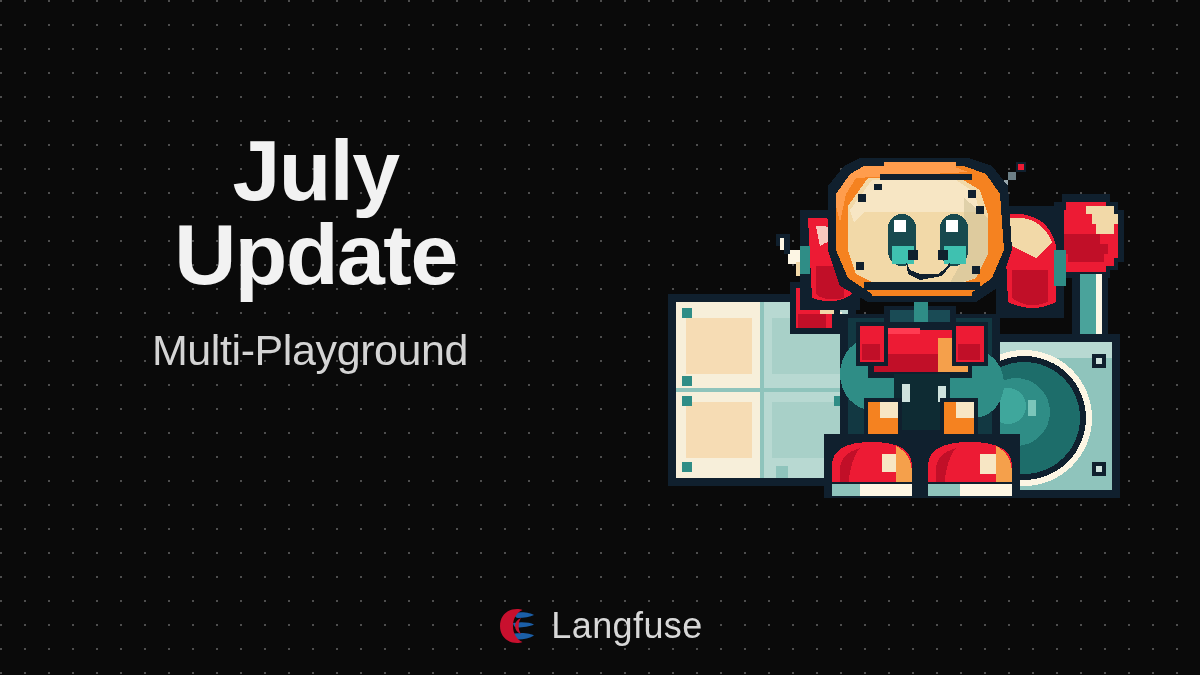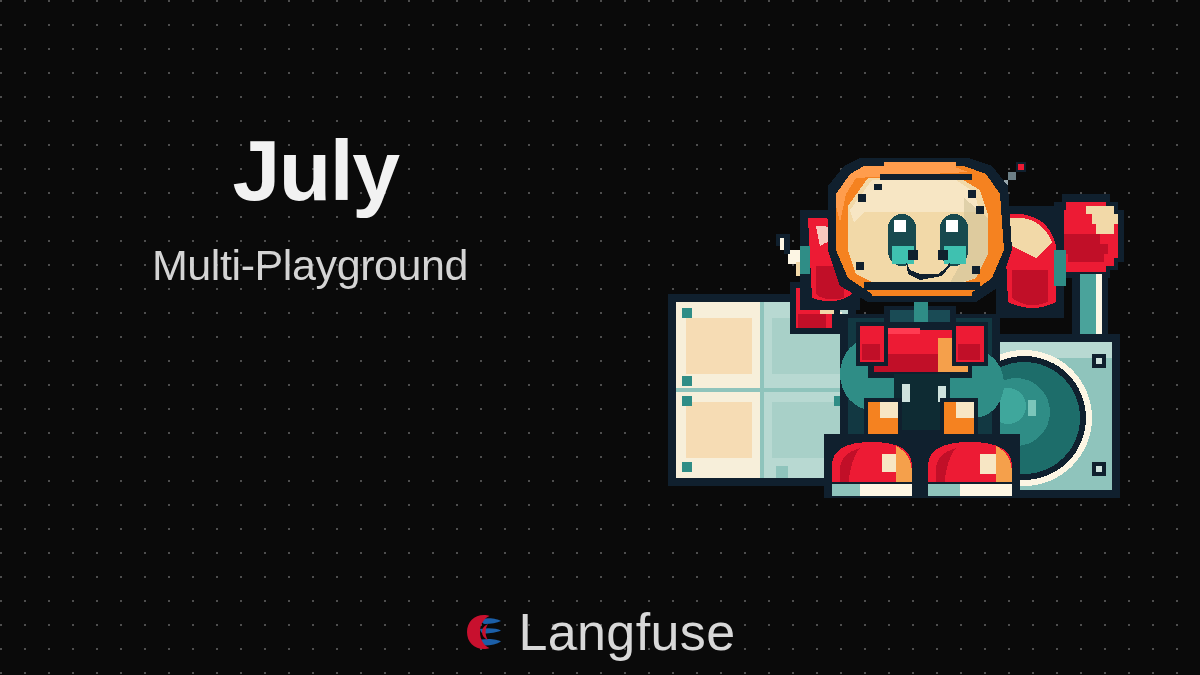--- a/index.html
+++ b/index.html
@@ -55,21 +55,21 @@
     position:absolute;
     left:0; right:0; top:606px;
     display:flex;
     align-items:center;
     justify-content:center;
     gap:14px;
   }
   .brand-mark { width:40px; height:40px; display:block; }
   .brand-word {
     color:#d8d8d8;
-    font-size:52px;
+    font-size:36px;
     font-weight:400;
     letter-spacing:0.4px;
     line-height:1;
   }
 
   
   .art {
     position:absolute;
     left:648px; top:118px;
     width:484px; height:400px;
@@ -78,20 +78,21 @@
 </style>
 </head>
 <body>
 
 <div id="canvas">
 
   <div class="text-col">
 
     <div class="headline">
       <span class="hl-line">July</span>
+      <span class="hl-line">Update</span>
     </div>
 
     <div class="sub">
       <span class="sub-line">Multi-Playground</span>
     </div>
 
   </div>
 
   <div class="brand">
     <span class="brand-mark">

